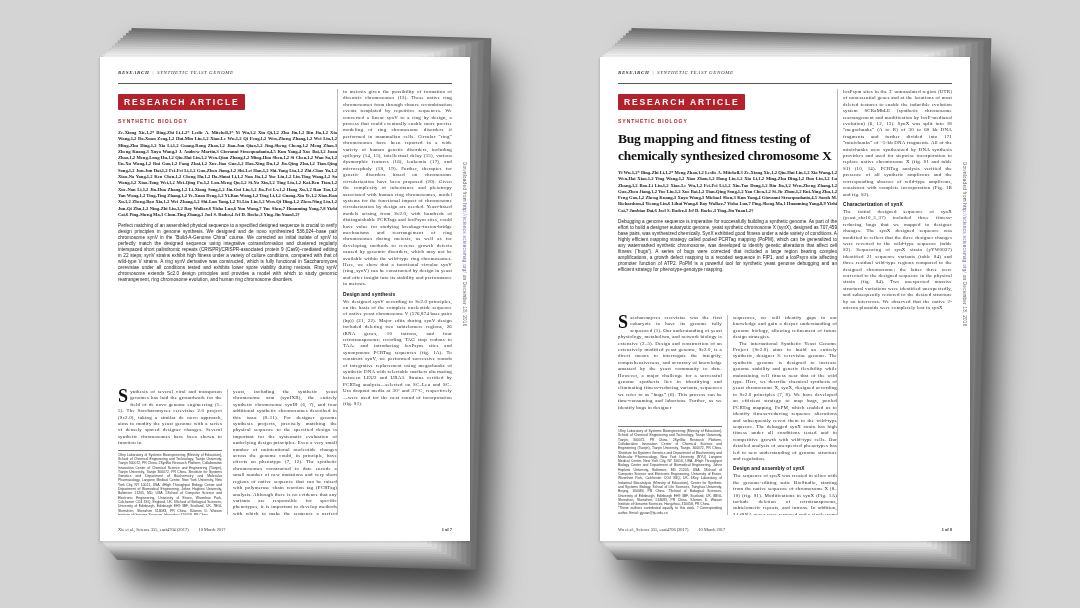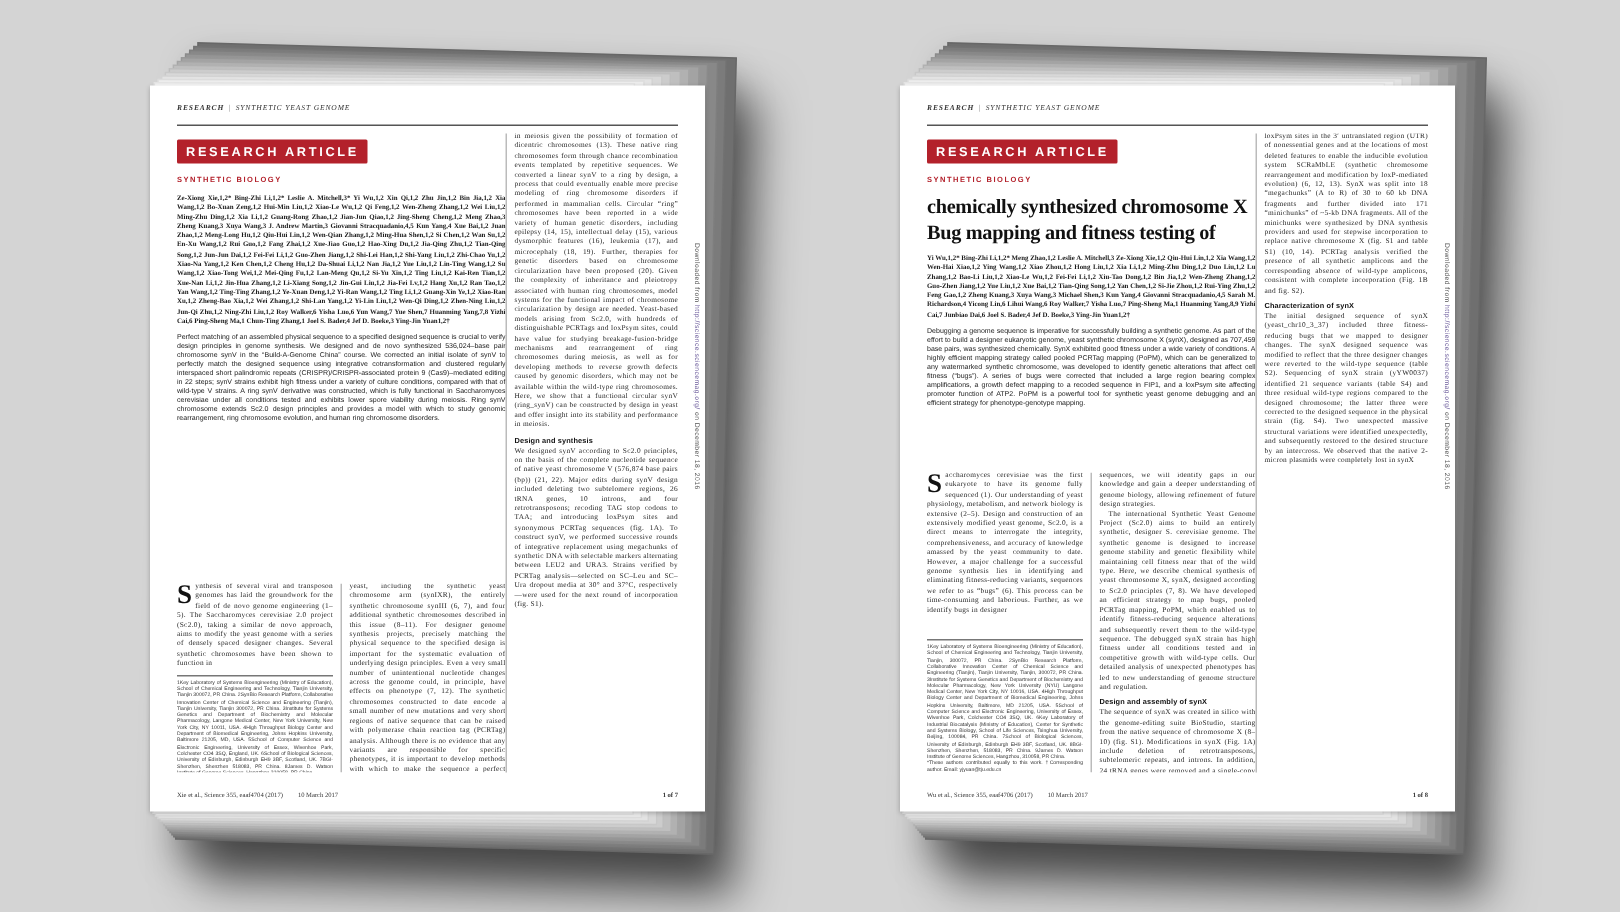--- a/index.html
+++ b/index.html
@@ -174,22 +174,22 @@
   <div class="page">
     <div class="jheader">
       <span class="jh-left">RESEARCH</span><span class="jh-sep">|</span><span class="jh-right">SYNTHETIC YEAST GENOME</span>
     </div>
     <div class="jrule"></div>
 
     <div class="leftcol">
       <div class="banner">RESEARCH ARTICLE</div>
       <div class="kicker">SYNTHETIC BIOLOGY</div>
       <div class="atitle">
+        <div>Bug mapping and fitness testing of</div>
         <div>chemically synthesized chromosome X</div>
-        <div>Bug mapping and fitness testing of</div>
       </div>
       <div class="authors">Yi Wu,1,2* Bing-Zhi Li,1,2* Meng Zhao,1,2 Leslie A. Mitchell,3 Ze-Xiong Xie,1,2 Qiu-Hui Lin,1,2 Xia Wang,1,2 Wen-Hai Xiao,1,2 Ying Wang,1,2 Xiao Zhou,1,2 Hong Liu,1,2 Xia Li,1,2 Ming-Zhu Ding,1,2 Duo Liu,1,2 Lu Zhang,1,2 Bao-Li Liu,1,2 Xiao-Le Wu,1,2 Fei-Fei Li,1,2 Xiu-Tao Dong,1,2 Bin Jia,1,2 Wen-Zheng Zhang,1,2 Guo-Zhen Jiang,1,2 Yue Liu,1,2 Xue Bai,1,2 Tian-Qing Song,1,2 Yan Chen,1,2 Si-Jie Zhou,1,2 Rui-Ying Zhu,1,2 Feng Gao,1,2 Zheng Kuang,3 Xuya Wang,3 Michael Shen,3 Kun Yang,4 Giovanni Stracquadanio,4,5 Sarah M. Richardson,4 Yicong Lin,6 Lihui Wang,6 Roy Walker,7 Yisha Luo,7 Ping-Sheng Ma,1 Huanming Yang,8,9 Yizhi Cai,7 Junbiao Dai,6 Joel S. Bader,4 Jef D. Boeke,3 Ying-Jin Yuan1,2†</div>
       <div class="abstract">Debugging a genome sequence is imperative for successfully building a synthetic genome. As part of the effort to build a designer eukaryotic genome, yeast synthetic chromosome X (synX), designed as 707,459 base pairs, was synthesized chemically. SynX exhibited good fitness under a wide variety of conditions. A highly efficient mapping strategy called pooled PCRTag mapping (PoPM), which can be generalized to any watermarked synthetic chromosome, was developed to identify genetic alterations that affect cell fitness (“bugs”). A series of bugs were corrected that included a large region bearing complex amplifications, a growth defect mapping to a recoded sequence in FIP1, and a loxPsym site affecting promoter function of ATP2. PoPM is a powerful tool for synthetic yeast genome debugging and an efficient strategy for phenotype-genotype mapping.</div>
     </div>
 
     <div class="bodyrow" style="height:200px;">
       <div class="bcol1">
         <div class="btext">
           <span class="dropcap">S</span><span>accharomyces cerevisiae was the first eukaryote to have its genome fully sequenced (1). Our understanding of yeast physiology, metabolism, and network biology is extensive (2–5). Design and construction of an extensively modified yeast genome, Sc2.0, is a direct means to interrogate the integrity, comprehensiveness, and accuracy of knowledge amassed by the yeast community to date. However, a major challenge for a successful genome synthesis lies in identifying and eliminating fitness-reducing variants, sequences we refer to as “bugs” (6). This process can be time-consuming and laborious. Further, as we identify bugs in designer</span>
         </div>

